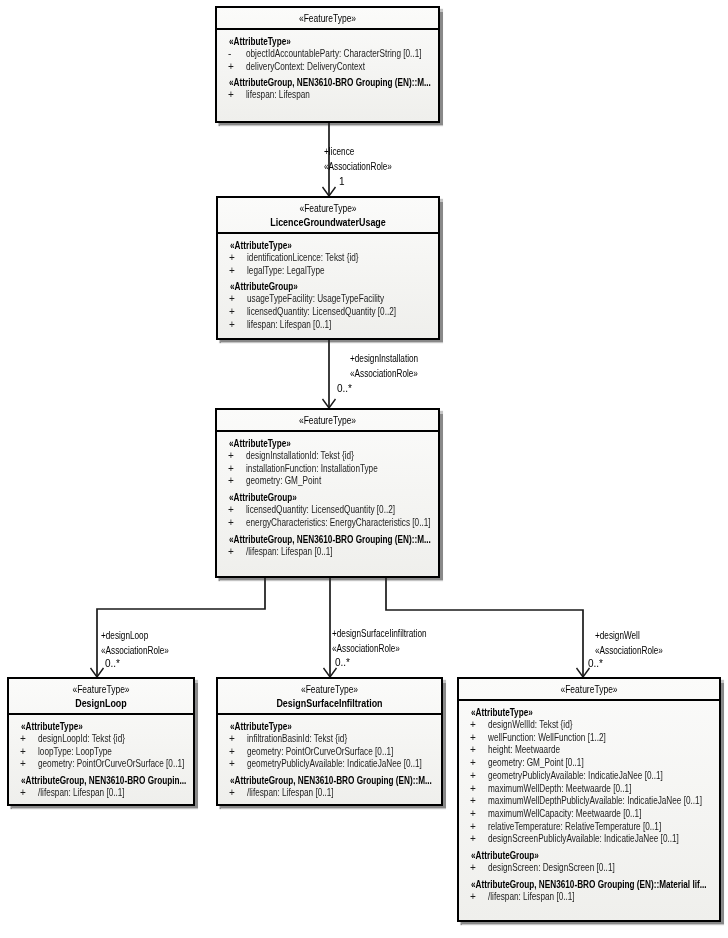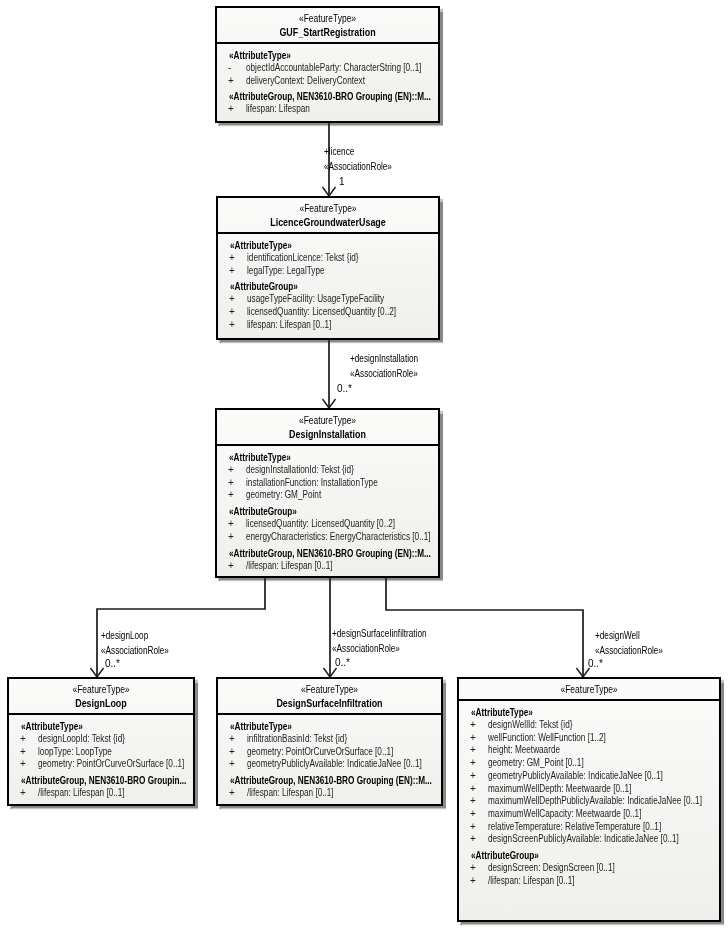--- a/index.html
+++ b/index.html
@@ -92,23 +92,20 @@
     <span class="sq">+designWell</span>
     <span class="sq">«AssociationRole»</span>
   </div>
   <div class="mult" style="left:588px;top:658px;">0..*</div>
 
   <div class="uml-class" style="left:215px;top:6px;width:225px;height:117px;">
       <div class="cls-title">
         <div class="cls-stereo">
           <span class="sqc">«FeatureType»</span>
         </div>
-        <div class="cls-name">
-          <span class="sqc">GUF_StartRegistration</span>
-        </div>
       </div>
       <div class="cls-body">
         <div class="sec-header first"><span class="sq">«AttributeType»</span></div>
         <div class="attr-row"><span class="attr-prefix">-</span><span class="sq">objectIdAccountableParty: CharacterString [0..1]</span></div>
         <div class="attr-row"><span class="attr-prefix">+</span><span class="sq">deliveryContext: DeliveryContext</span></div>
         <div class="sec-header"><span class="sq">«AttributeGroup, NEN3610-BRO Grouping (EN)::M...</span></div>
         <div class="attr-row"><span class="attr-prefix">+</span><span class="sq">lifespan: Lifespan</span></div>
       </div>
     </div>
   <div class="uml-class" style="left:216px;top:196px;width:224px;height:144px;">
@@ -127,23 +124,20 @@
         <div class="sec-header"><span class="sq">«AttributeGroup»</span></div>
         <div class="attr-row"><span class="attr-prefix">+</span><span class="sq">usageTypeFacility: UsageTypeFacility</span></div>
         <div class="attr-row"><span class="attr-prefix">+</span><span class="sq">licensedQuantity: LicensedQuantity [0..2]</span></div>
         <div class="attr-row"><span class="attr-prefix">+</span><span class="sq">lifespan: Lifespan [0..1]</span></div>
       </div>
     </div>
   <div class="uml-class" style="left:215px;top:408px;width:225px;height:170px;">
       <div class="cls-title">
         <div class="cls-stereo">
           <span class="sqc">«FeatureType»</span>
-        </div>
-        <div class="cls-name">
-          <span class="sqc">DesignInstallation</span>
         </div>
       </div>
       <div class="cls-body">
         <div class="sec-header first"><span class="sq">«AttributeType»</span></div>
         <div class="attr-row"><span class="attr-prefix">+</span><span class="sq">designInstallationId: Tekst {id}</span></div>
         <div class="attr-row"><span class="attr-prefix">+</span><span class="sq">installationFunction: InstallationType</span></div>
         <div class="attr-row"><span class="attr-prefix">+</span><span class="sq">geometry: GM_Point</span></div>
         <div class="sec-header"><span class="sq">«AttributeGroup»</span></div>
         <div class="attr-row"><span class="attr-prefix">+</span><span class="sq">licensedQuantity: LicensedQuantity [0..2]</span></div>
         <div class="attr-row"><span class="attr-prefix">+</span><span class="sq">energyCharacteristics: EnergyCharacteristics [0..1]</span></div>
@@ -200,17 +194,18 @@
         <div class="attr-row"><span class="attr-prefix">+</span><span class="sq">height: Meetwaarde</span></div>
         <div class="attr-row"><span class="attr-prefix">+</span><span class="sq">geometry: GM_Point [0..1]</span></div>
         <div class="attr-row"><span class="attr-prefix">+</span><span class="sq">geometryPubliclyAvailable: IndicatieJaNee [0..1]</span></div>
         <div class="attr-row"><span class="attr-prefix">+</span><span class="sq">maximumWellDepth: Meetwaarde [0..1]</span></div>
         <div class="attr-row"><span class="attr-prefix">+</span><span class="sq">maximumWellDepthPubliclyAvailable: IndicatieJaNee [0..1]</span></div>
         <div class="attr-row"><span class="attr-prefix">+</span><span class="sq">maximumWellCapacity: Meetwaarde [0..1]</span></div>
         <div class="attr-row"><span class="attr-prefix">+</span><span class="sq">relativeTemperature: RelativeTemperature [0..1]</span></div>
         <div class="attr-row"><span class="attr-prefix">+</span><span class="sq">designScreenPubliclyAvailable: IndicatieJaNee [0..1]</span></div>
         <div class="sec-header"><span class="sq">«AttributeGroup»</span></div>
         <div class="attr-row"><span class="attr-prefix">+</span><span class="sq">designScreen: DesignScreen [0..1]</span></div>
+        <div class="sec-header"><span class="sq">«AttributeGroup, NEN3610-BRO Grouping (EN)::Material lif...</span></div>
         <div class="attr-row"><span class="attr-prefix">+</span><span class="sq">/lifespan: Lifespan [0..1]</span></div>
       </div>
     </div>
 
 </div>
 
 </body></html>

